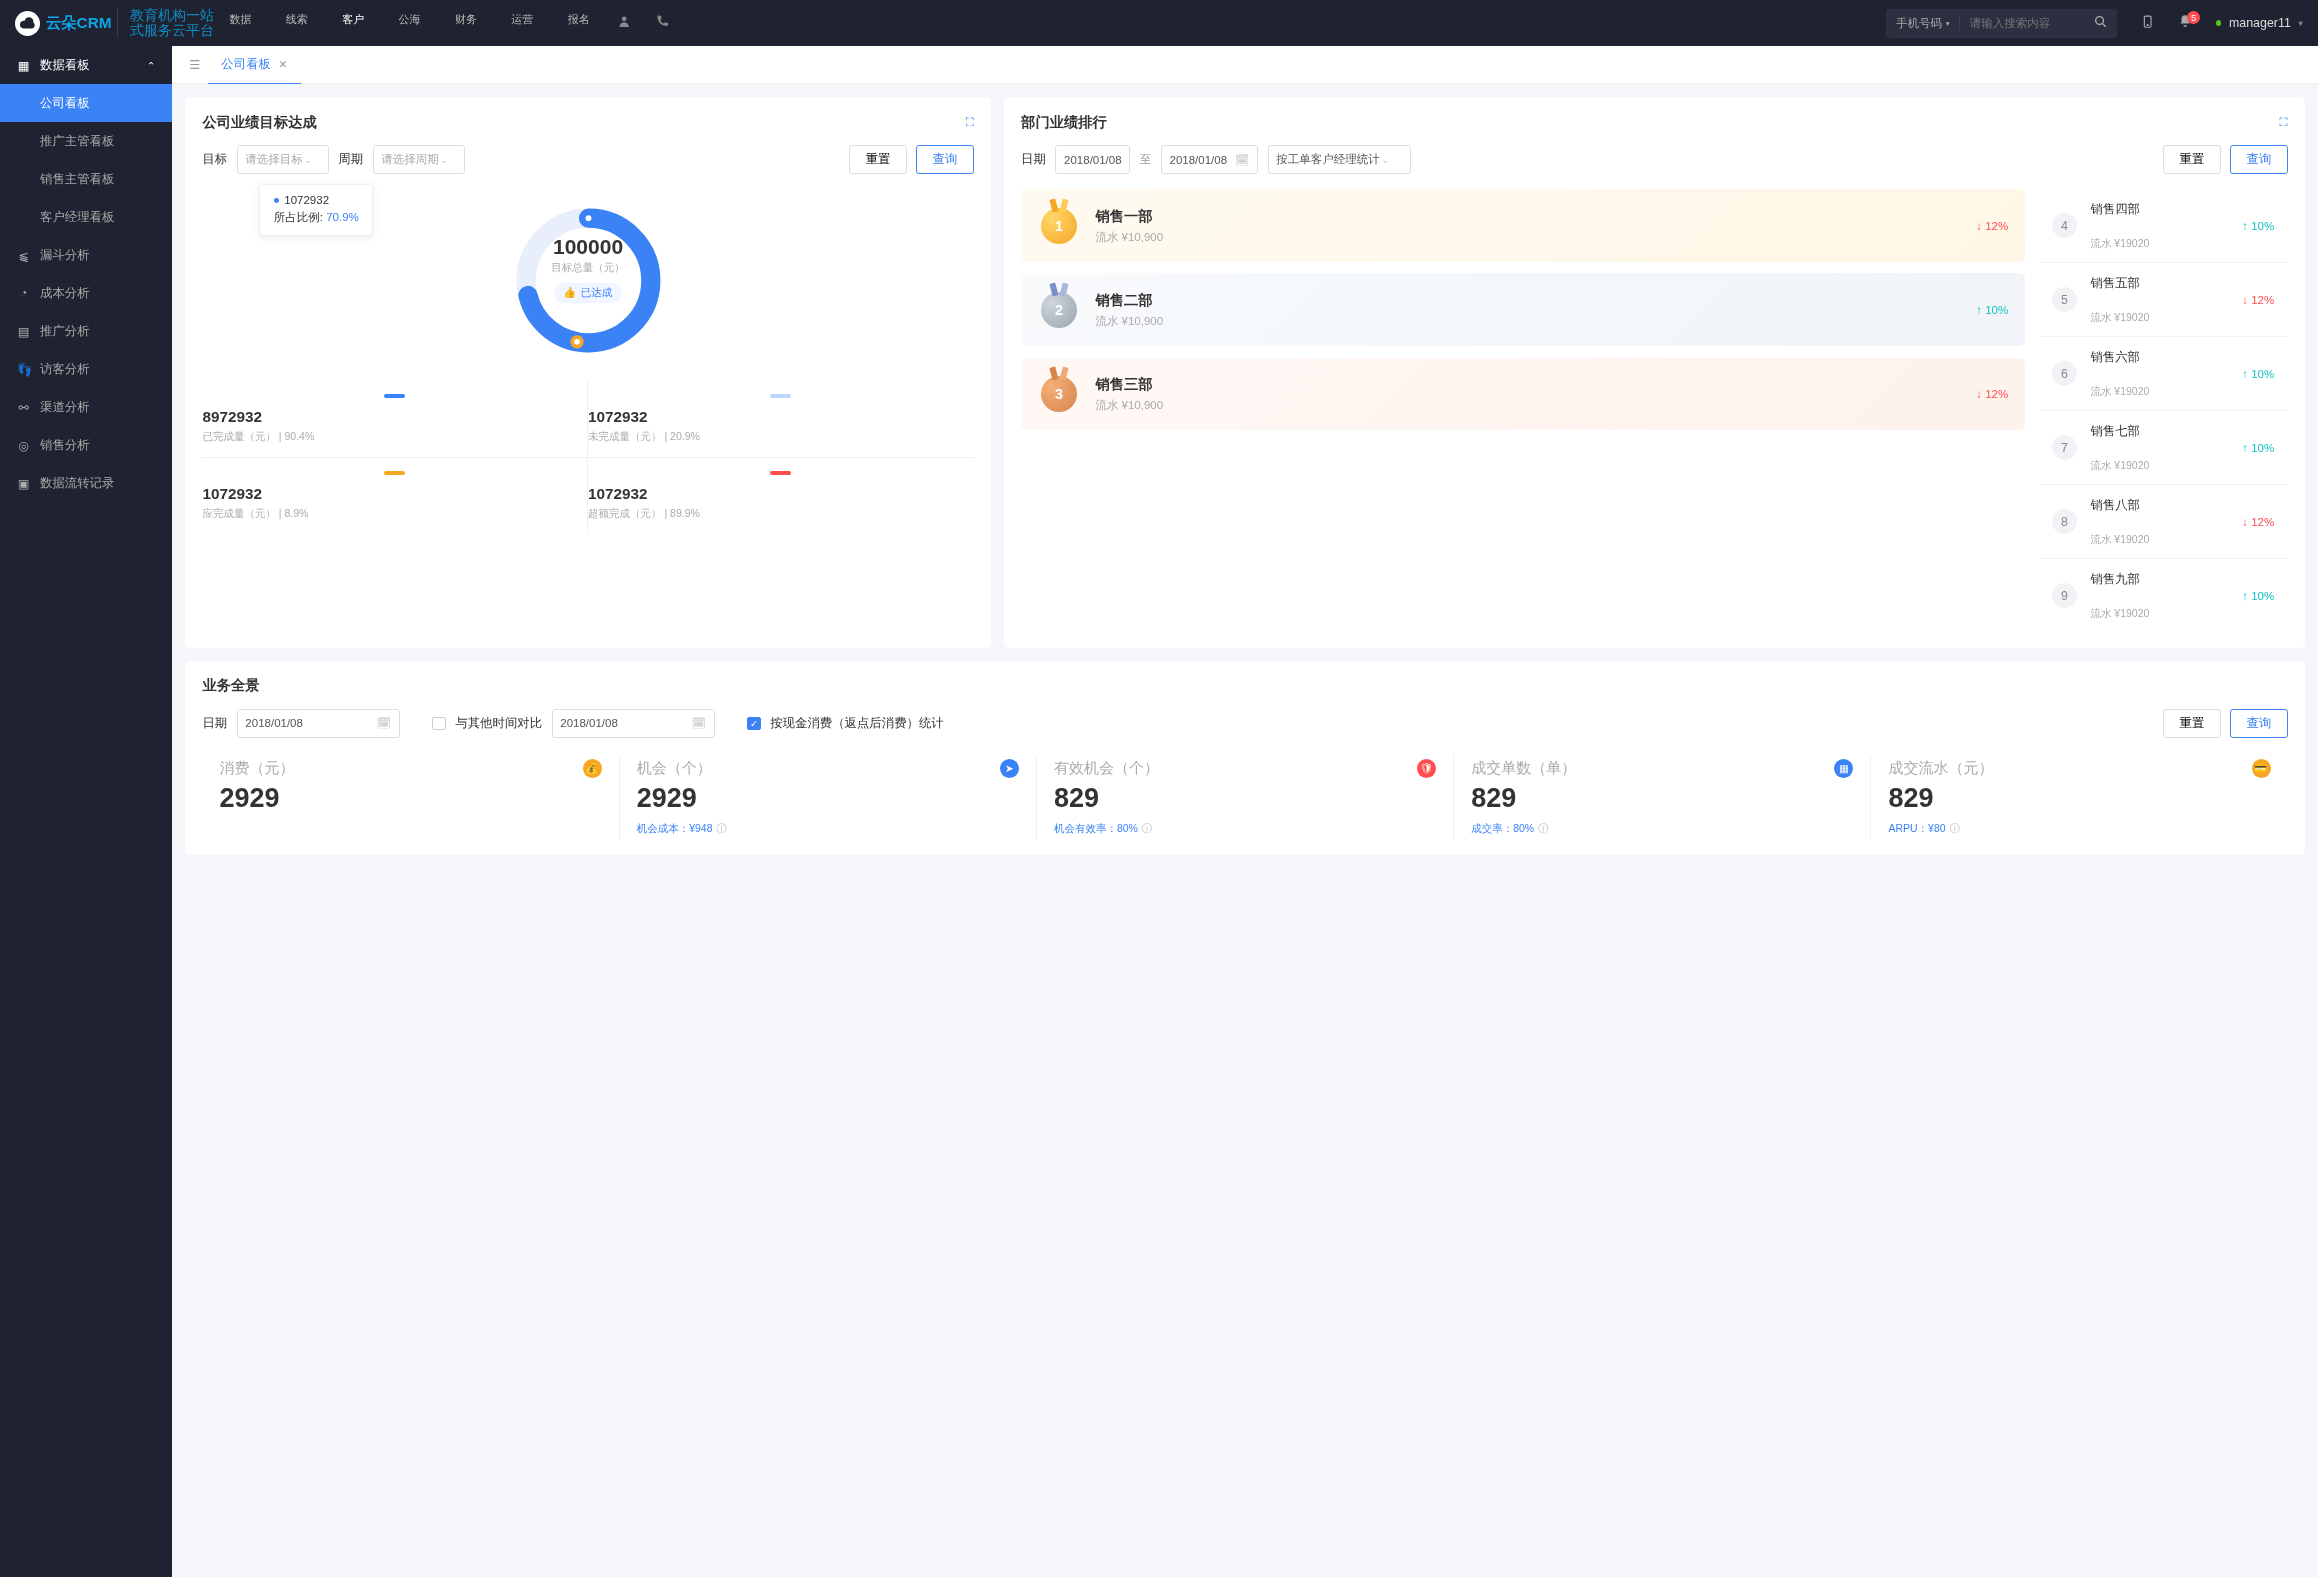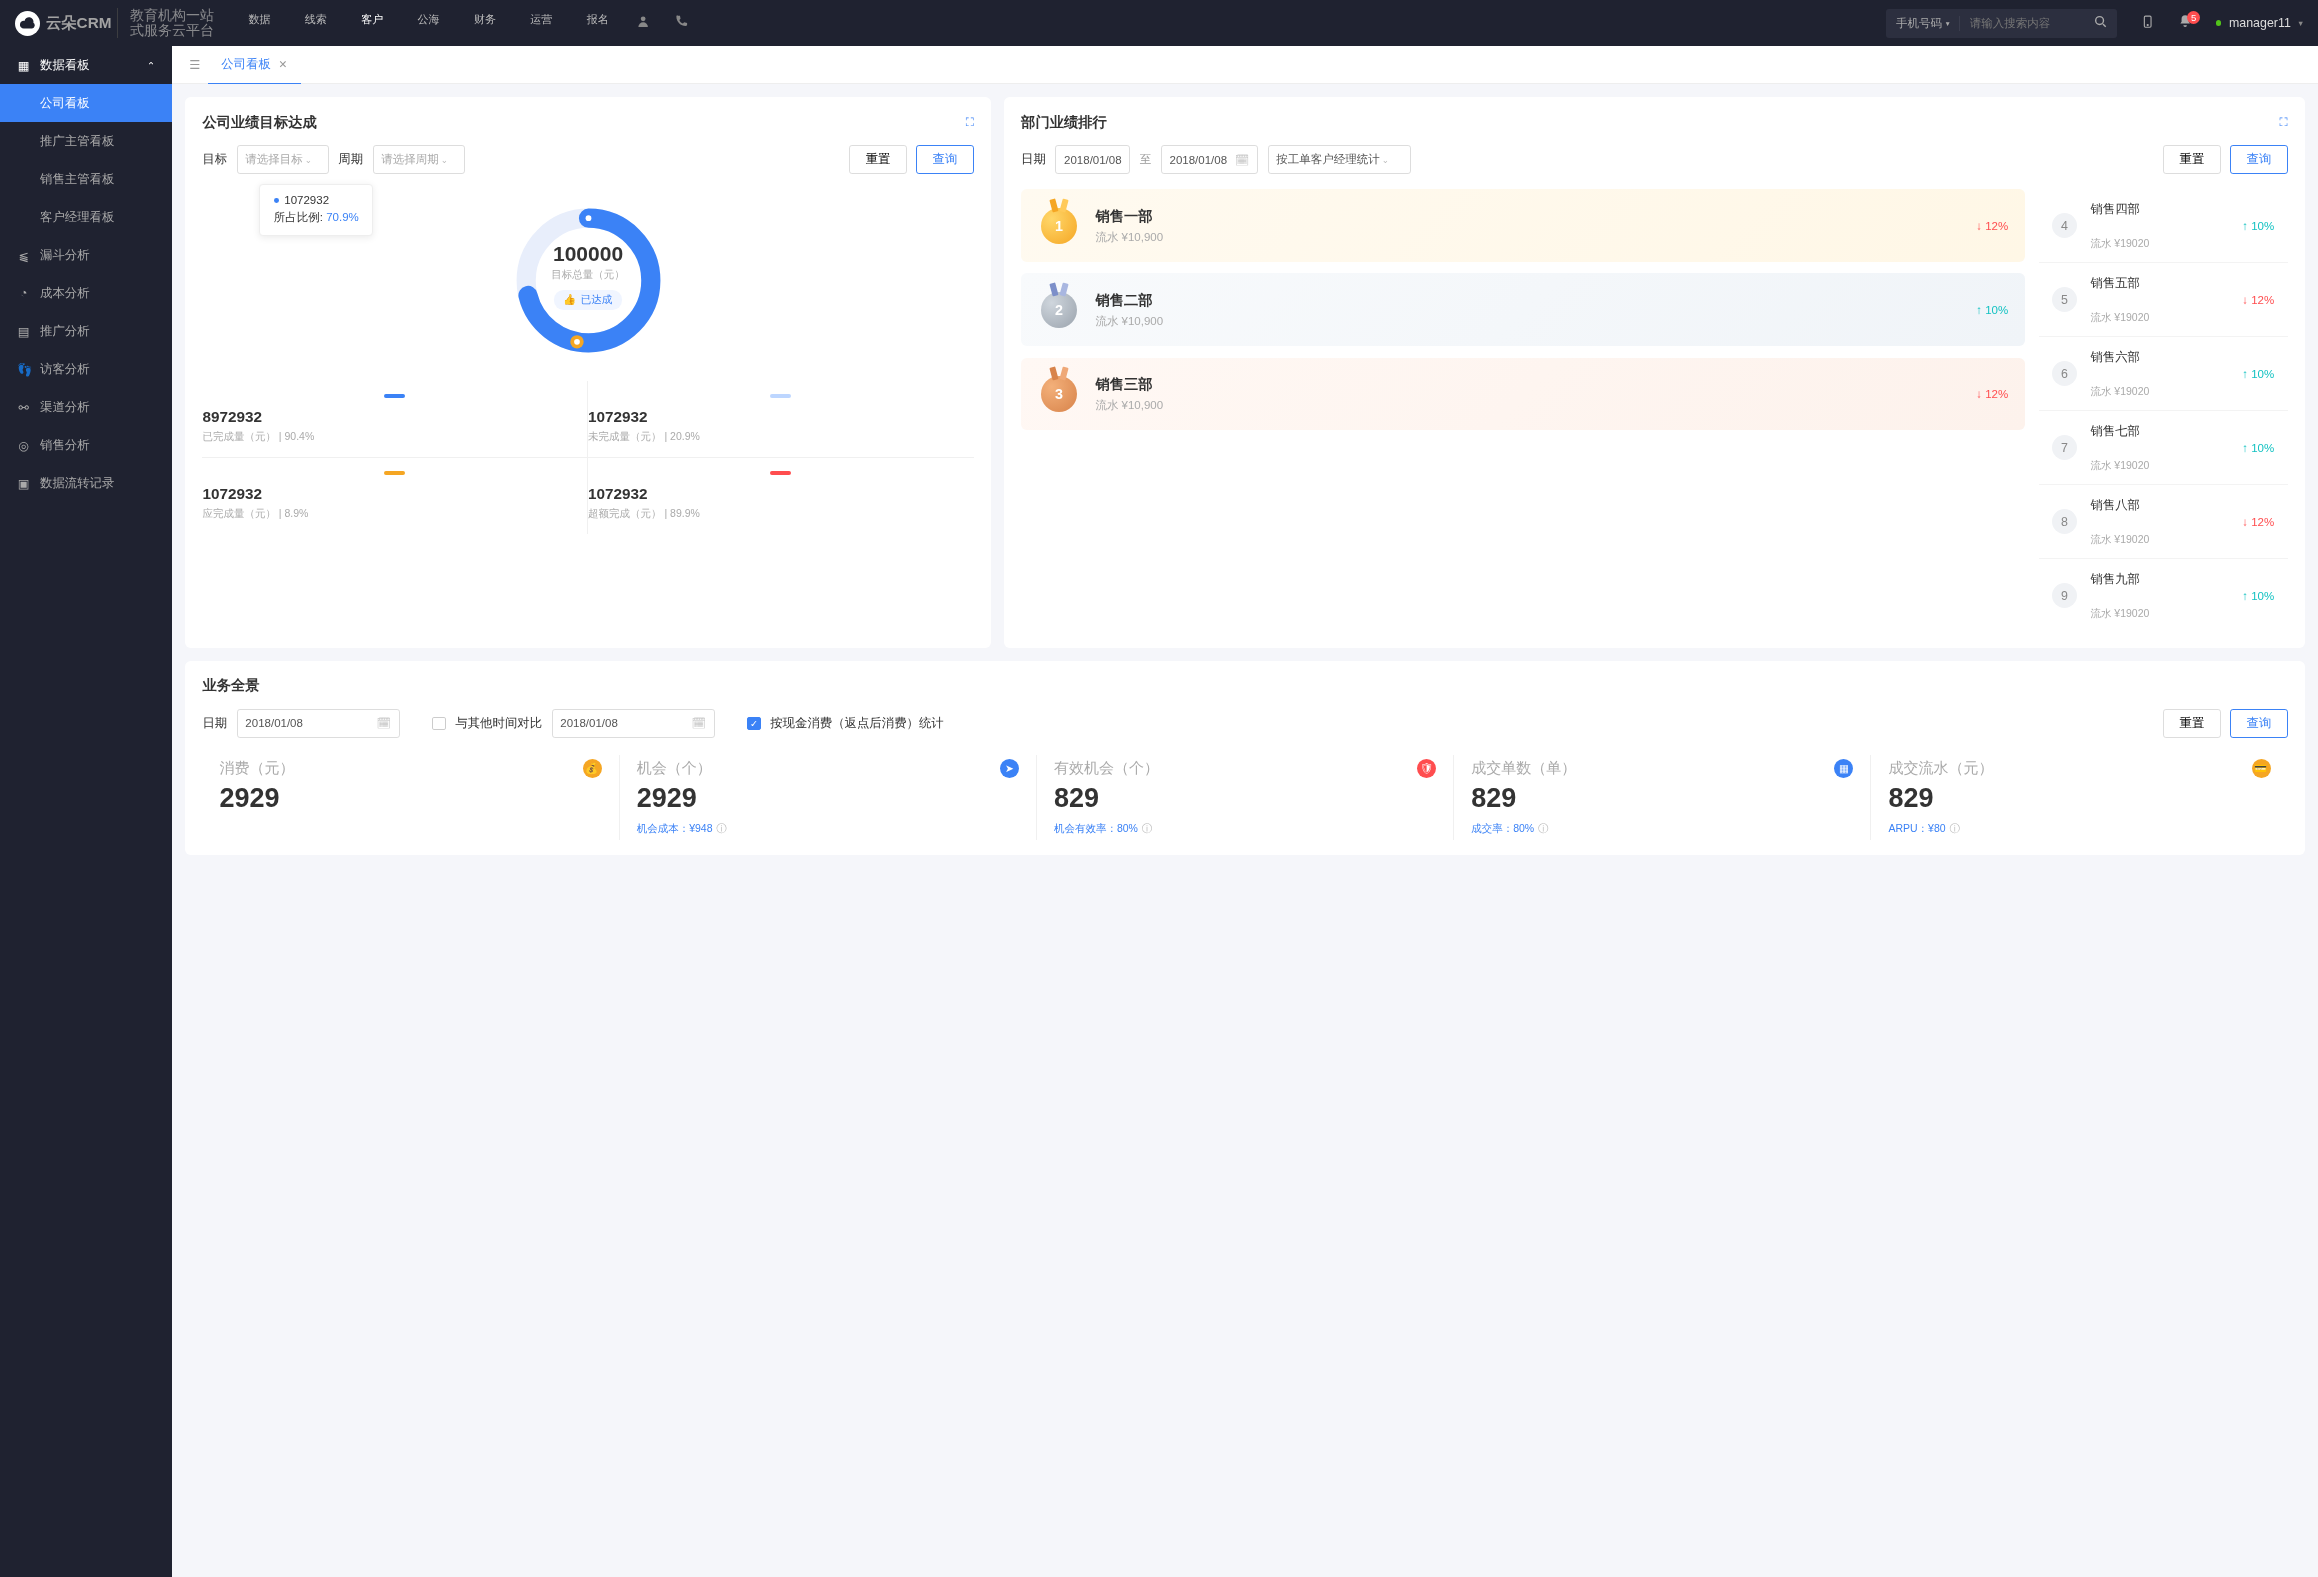--- a/index.html
+++ b/index.html
@@ -1,21 +1,21 @@
 <!DOCTYPE html>
 <html><head>
 <meta charset="utf-8">
 <style>
 *{box-sizing:border-box;margin:0;padding:0;font-family:-apple-system,BlinkMacSystemFont,"PingFang SC","Microsoft YaHei",sans-serif}
 body{background:#f5f6fa;color:#333;font-size:12.4px}
 .app{display:flex;flex-direction:column;height:100vh;min-height:860px}
 
 
 .hdr{background:#1f2230;height:46px;display:flex;align-items:center;color:#ccc;padding:0 15.3px;flex-shrink:0}
-.logo{display:flex;align-items:center;gap:5.7px;color:#a3a3a3;margin-right:19px}
+.logo{display:flex;align-items:center;gap:5.7px;color:#0ea5e9;}
 .logo-badge{width:25px;height:25px;background:#fff;border-radius:50%;display:flex;align-items:center;justify-content:center}
 .logo-txt{font-size:15.3px;font-weight:600}
 .logo-sub{font-size:14px;line-height:1.1;opacity:.8;border-left:1px solid #444;padding-left:12px}
 .nav{display:flex;gap:3.8px}
 .nav a{color:#bbb;padding:0 15.3px;height:54px;line-height:46px;cursor:pointer;font-size:11px}
 .nav a.active{color:#fff}
 .hdr-ico{width:38px;text-align:center;cursor:pointer;color:#aaa;font-size:14.3px}
 .hdr-spacer{flex:1}
 .search-grp{display:flex;align-items:center;background:#2c2f3f;border-radius:2.9px;height:29px;margin-right:11.5px}
 .search-sel{color:#aaa;padding:0 9.6px;border-right:1px solid #3a3d4d;font-size:11.5px;display:flex;align-items:center;gap:3.8px}
@@ -58,21 +58,21 @@
 .btn.primary{border-color:#3b82f6;color:#3b82f6}
 .filters .push{margin-left:auto}
 .to{color:#999;font-size:11.5px}
 
 
 .donut-wrap{position:relative;display:flex;justify-content:center;padding:9.6px 0 19px}
 .donut-tip{position:absolute;left:57px;top:-5.7px;background:#fff;border:1px solid #eee;box-shadow:0 1.9px 7.6px rgba(0,0,0,.08);border-radius:3.8px;padding:9.6px 13.4px;font-size:11.5px}
 .donut-tip .r1{display:flex;align-items:center;gap:5.7px;margin-bottom:3.8px}
 .donut-tip .d{width:4.8px;height:4.8px;border-radius:50%;background:#3b82f6}
 .donut-tip .pct{color:#3b82f6}
-.donut-ctr{position:absolute;top:53px;left:0;right:0;text-align:center}
+.donut-ctr{position:absolute;top:46px;left:0;right:0;text-align:center}
 .donut-ctr .big{font-size:21px;font-weight:700}
 .donut-ctr .sm{font-size:10.5px;color:#aaa;margin-top:1.9px}
 .donut-ctr .badge{display:inline-flex;align-items:center;gap:3.8px;background:#f0f5ff;color:#3b82f6;font-size:10.5px;padding:2.9px 9.6px;border-radius:9.6px;margin-top:7.6px}
 
 .stat-grid{display:grid;grid-template-columns:1fr 1fr;gap:0}
 .stat{text-align:left;padding:13.4px 0}
 .stat:nth-child(1),.stat:nth-child(2){border-bottom:1px solid #f0f0f0}
 .stat:nth-child(1),.stat:nth-child(3){border-right:1px solid #f0f0f0}
 .stat .bar{width:21px;height:3.8px;border-radius:1.9px;margin:0 auto 9.6px}
 .stat .v{font-size:15.3px;font-weight:600}

